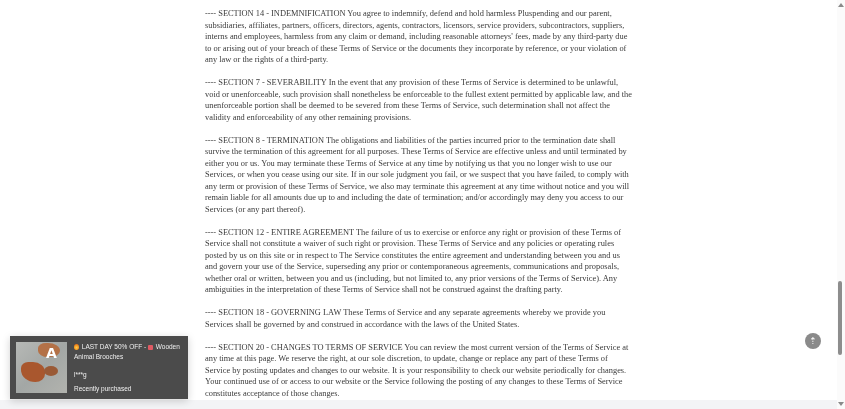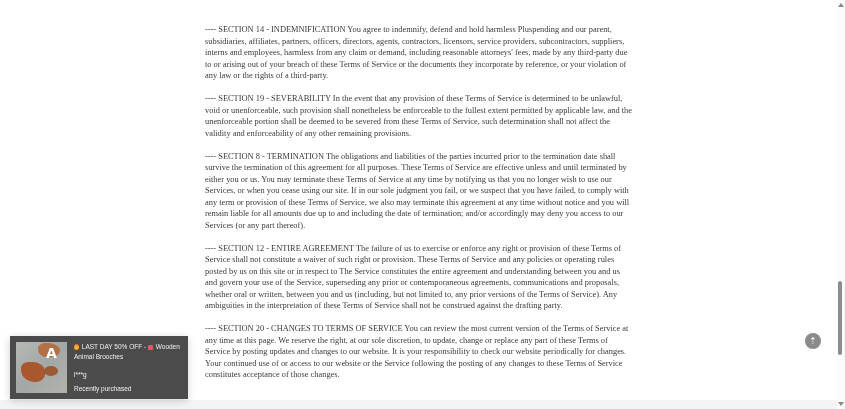--- a/index.html
+++ b/index.html
@@ -2,21 +2,21 @@
 <html><head>
 <meta charset="utf-8">
 <style>
   html, body { margin: 0; padding: 0; }
   body {
     width: 845px; height: 409px; overflow: hidden; position: relative;
     background: #ffffff;
     font-family: "Liberation Serif", "DejaVu Serif", serif;
   }
   .content {
-    position: absolute; left: 205px; top: 24px; width: 428px;
+    position: absolute; left: 205px; top: 8px; width: 428px;
     color: #3a3a3a; font-size: 8.4px; line-height: 11.5px;
   }
   .section { margin: 0 0 11.5px 0; }
   .section .heading { }
   .bottom-strip {
     position: absolute; left: 0; right: 0; top: 400px; height: 9px;
     background: #f3f4f6;
   }
   .scrollbar {
     position: absolute; right: 0; top: 0; width: 8px; height: 409px;
@@ -86,30 +86,34 @@
 </style>
 </head>
 <body>
 
 <div class="content">
   <p class="section">
     <span class="heading">---- SECTION 14 - INDEMNIFICATION</span>
     <span>You agree to indemnify, defend and hold harmless Pluspending and our parent, subsidiaries, affiliates, partners, officers, directors, agents, contractors, licensors, service providers, subcontractors, suppliers, interns and employees, harmless from any claim or demand, including reasonable attorneys' fees, made by any third-party due to or arising out of your breach of these Terms of Service or the documents they incorporate by reference, or your violation of any law or the rights of a third-party.</span>
   </p>
   <p class="section">
-    <span class="heading">---- SECTION 19 - SEVERABILITY</span>
+    <span class="heading">---- SECTION 7 - SEVERABILITY</span>
     <span>In the event that any provision of these Terms of Service is determined to be unlawful, void or unenforceable, such provision shall nonetheless be enforceable to the fullest extent permitted by applicable law, and the unenforceable portion shall be deemed to be severed from these Terms of Service, such determination shall not affect the validity and enforceability of any other remaining provisions.</span>
   </p>
   <p class="section">
     <span class="heading">---- SECTION 8 - TERMINATION</span>
     <span>The obligations and liabilities of the parties incurred prior to the termination date shall survive the termination of this agreement for all purposes. These Terms of Service are effective unless and until terminated by either you or us. You may terminate these Terms of Service at any time by notifying us that you no longer wish to use our Services, or when you cease using our site. If in our sole judgment you fail, or we suspect that you have failed, to comply with any term or provision of these Terms of Service, we also may terminate this agreement at any time without notice and you will remain liable for all amounts due up to and including the date of termination; and/or accordingly may deny you access to our Services (or any part thereof).</span>
   </p>
   <p class="section">
     <span class="heading">---- SECTION 12 - ENTIRE AGREEMENT</span>
     <span>The failure of us to exercise or enforce any right or provision of these Terms of Service shall not constitute a waiver of such right or provision. These Terms of Service and any policies or operating rules posted by us on this site or in respect to The Service constitutes the entire agreement and understanding between you and us and govern your use of the Service, superseding any prior or contemporaneous agreements, communications and proposals, whether oral or written, between you and us (including, but not limited to, any prior versions of the Terms of Service). Any ambiguities in the interpretation of these Terms of Service shall not be construed against the drafting party.</span>
+  </p>
+  <p class="section">
+    <span class="heading">---- SECTION 18 - GOVERNING LAW</span>
+    <span>These Terms of Service and any separate agreements whereby we provide you Services shall be governed by and construed in accordance with the laws of the United States.</span>
   </p>
   <p class="section">
     <span class="heading">---- SECTION 20 - CHANGES TO TERMS OF SERVICE</span>
     <span>You can review the most current version of the Terms of Service at any time at this page. We reserve the right, at our sole discretion, to update, change or replace any part of these Terms of Service by posting updates and changes to our website. It is your responsibility to check our website periodically for changes. Your continued use of or access to our website or the Service following the posting of any changes to these Terms of Service constitutes acceptance of those changes.</span>
   </p>
 
 </div>
 
 <div class="bottom-strip"></div>
 

